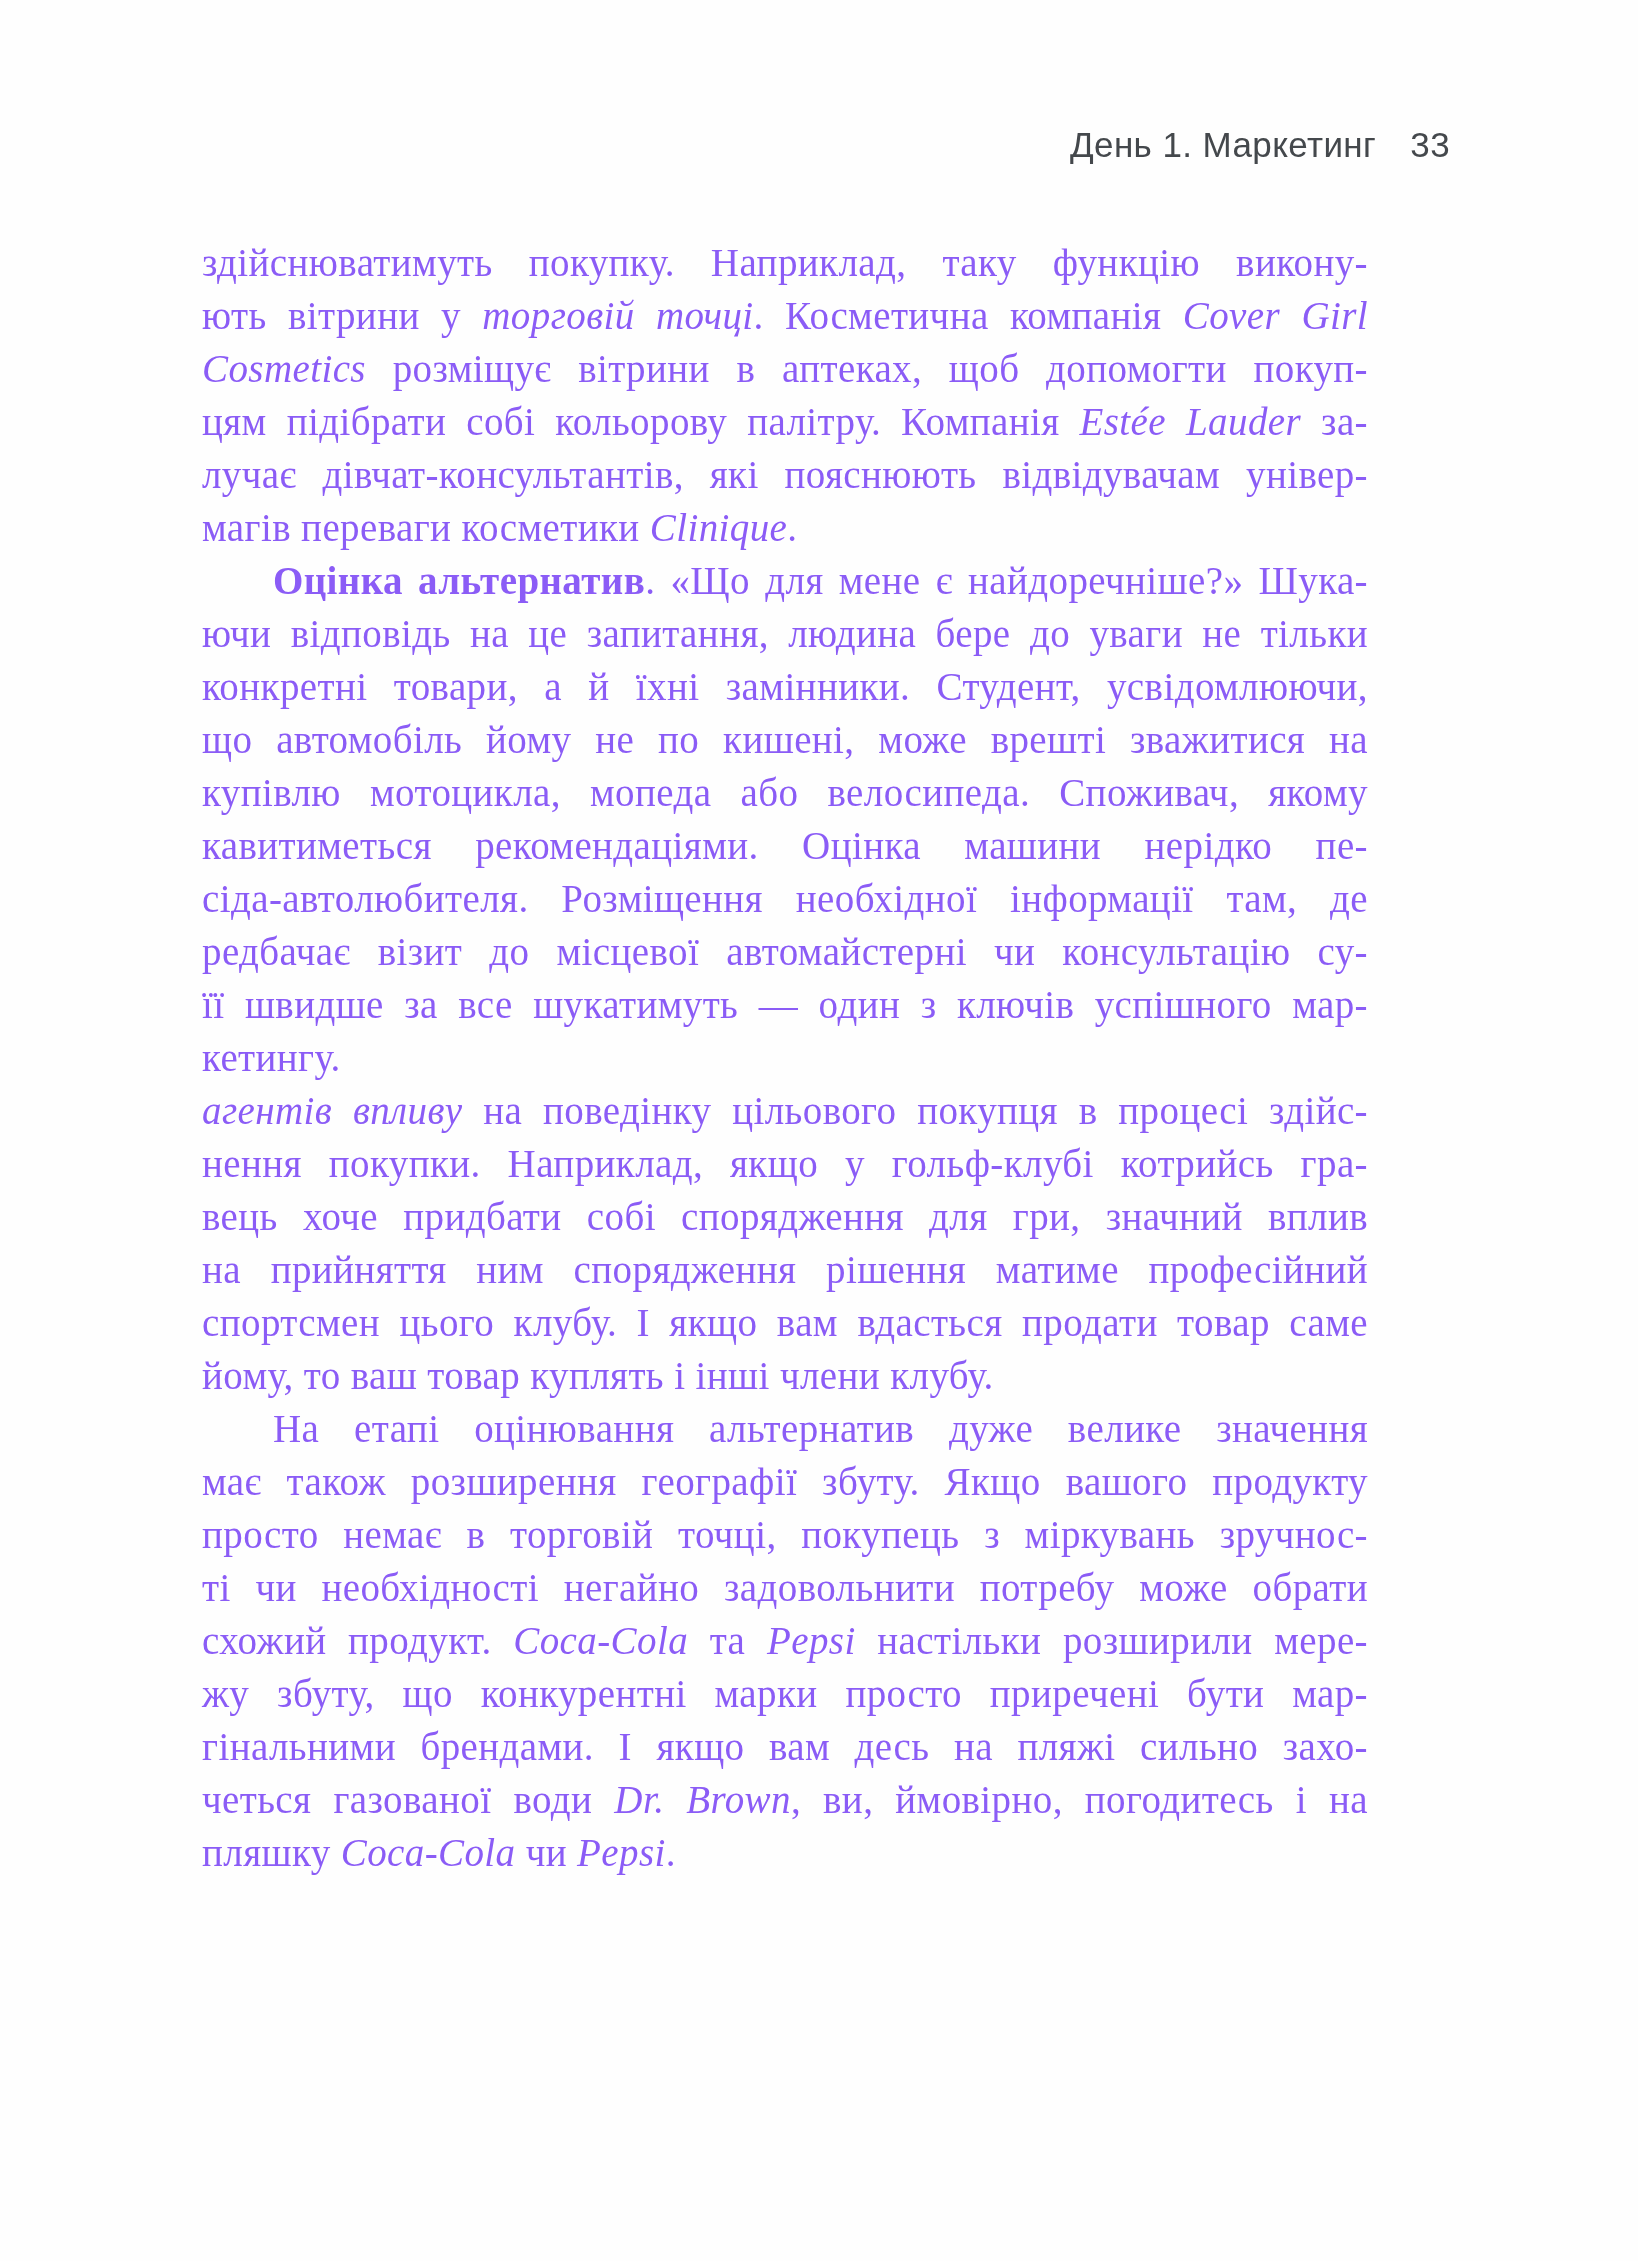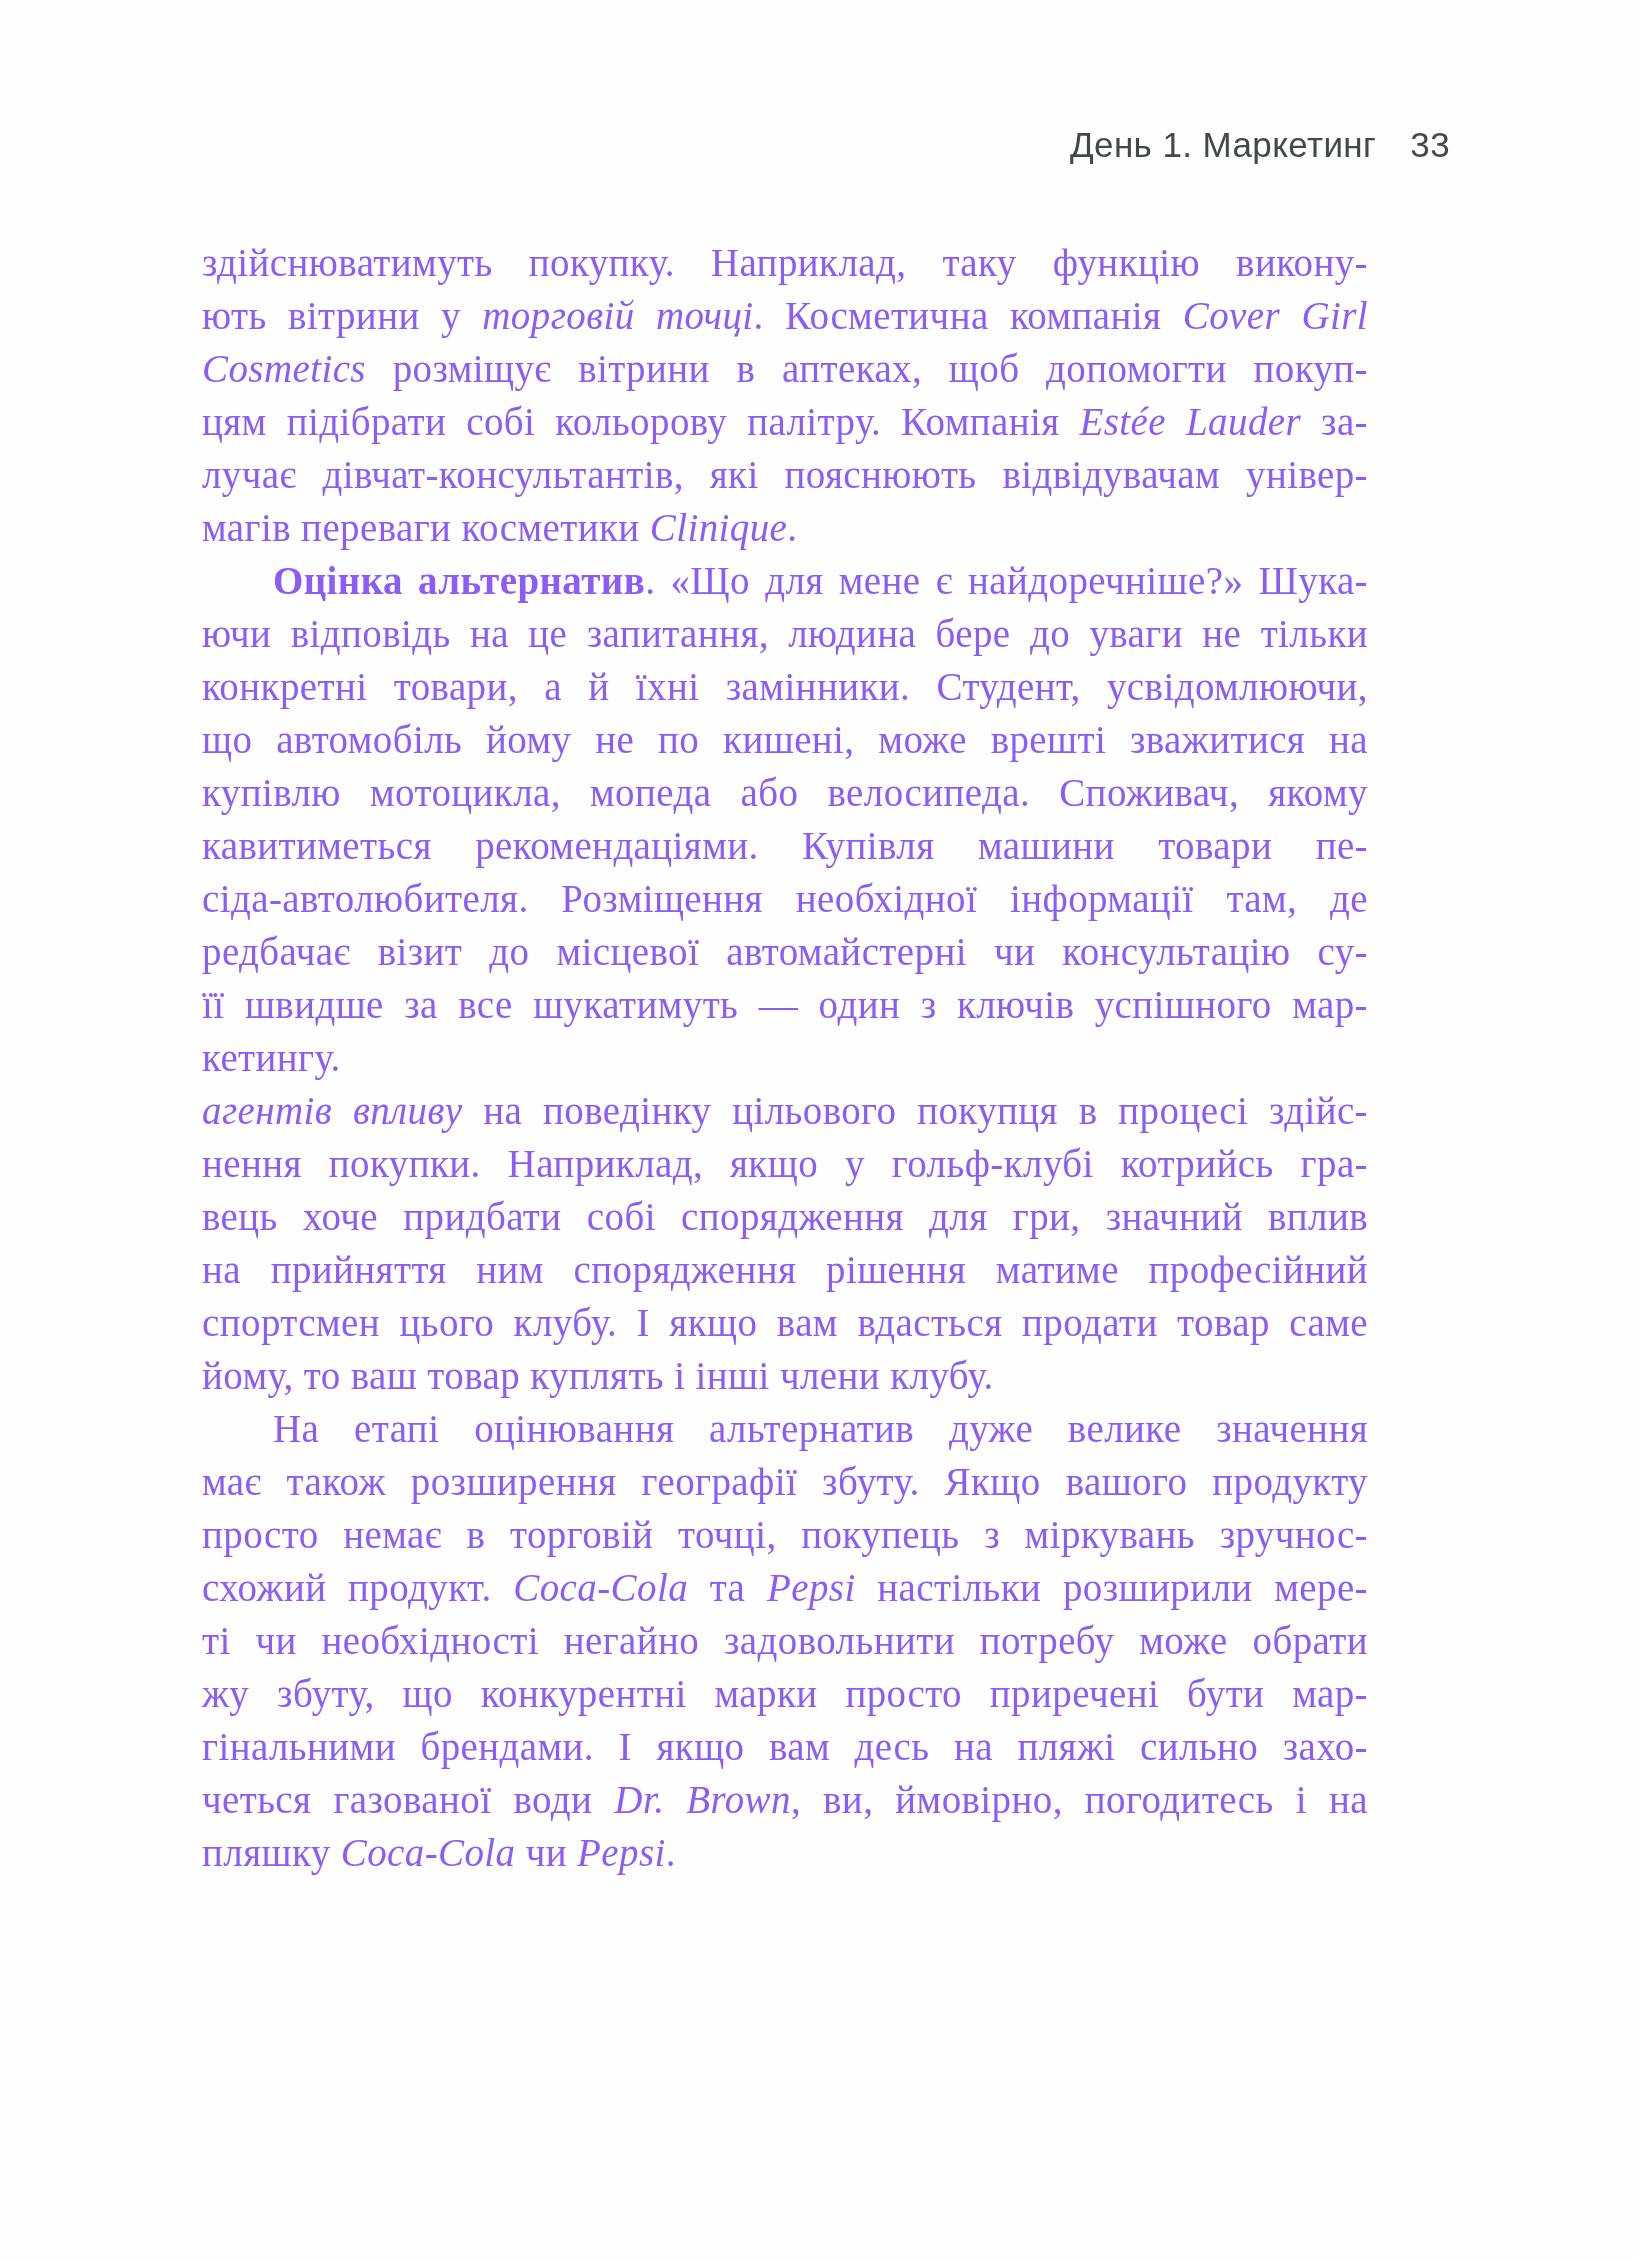--- a/index.html
+++ b/index.html
@@ -75,36 +75,36 @@
       <div class="line"><span class="r-normal">ють вітрини у </span><span class="r-italic">торговій точці</span><span class="r-normal">. Косметична компанія </span><span class="r-italic">Cover Girl</span></div>
       <div class="line"><span class="r-italic">Cosmetics</span><span class="r-normal"> розміщує вітрини в аптеках, щоб допомогти покуп-</span></div>
       <div class="line"><span class="r-normal">цям підібрати собі кольорову палітру. Компанія </span><span class="r-italic">Estée Lauder</span><span class="r-normal"> за-</span></div>
       <div class="line"><span class="r-normal">лучає дівчат-консультантів, які пояснюють відвідувачам універ-</span></div>
       <div class="line para-end"><span class="r-normal">магів переваги косметики </span><span class="r-italic">Clinique</span><span class="r-normal">.</span></div>
       <div class="line indent"><span class="r-bold">Оцінка альтернатив</span><span class="r-normal">. «Що для мене є найдоречніше?» Шука-</span></div>
       <div class="line"><span class="r-normal">ючи відповідь на це запитання, людина бере до уваги не тільки</span></div>
       <div class="line"><span class="r-normal">конкретні товари, а й їхні замінники. Студент, усвідомлюючи,</span></div>
       <div class="line"><span class="r-normal">що автомобіль йому не по кишені, може врешті зважитися на</span></div>
       <div class="line"><span class="r-normal">купівлю мотоцикла, мопеда або велосипеда. Споживач, якому</span></div>
-      <div class="line"><span class="r-normal">кавитиметься рекомендаціями. Купівля машини товари пе-</span></div>
+      <div class="line"><span class="r-normal">кавитиметься рекомендаціями. Оцінка машини нерідко пе-</span></div>
       <div class="line"><span class="r-normal">сіда-автолюбителя. Розміщення необхідної інформації там, де</span></div>
       <div class="line"><span class="r-normal">редбачає візит до місцевої автомайстерні чи консультацію су-</span></div>
       <div class="line"><span class="r-normal">її швидше за все шукатимуть — один з ключів успішного мар-</span></div>
       <div class="line para-end"><span class="r-normal">кетингу.</span></div>
       <div class="line"><span class="r-italic">агентів впливу</span><span class="r-normal"> на поведінку цільового покупця в процесі здійс-</span></div>
       <div class="line"><span class="r-normal">нення покупки. Наприклад, якщо у гольф-клубі котрийсь гра-</span></div>
       <div class="line"><span class="r-normal">вець хоче придбати собі спорядження для гри, значний вплив</span></div>
       <div class="line"><span class="r-normal">на прийняття ним спорядження рішення матиме професійний</span></div>
       <div class="line"><span class="r-normal">спортсмен цього клубу. І якщо вам вдасться продати товар саме</span></div>
       <div class="line para-end"><span class="r-normal">йому, то ваш товар куплять і інші члени клубу.</span></div>
       <div class="line indent"><span class="r-normal">На етапі оцінювання альтернатив дуже велике значення</span></div>
       <div class="line"><span class="r-normal">має також розширення географії збуту. Якщо вашого продукту</span></div>
       <div class="line"><span class="r-normal">просто немає в торговій точці, покупець з міркувань зручнос-</span></div>
+      <div class="line"><span class="r-normal">ті чи необхідності негайно задовольнити потребу може обрати</span></div>
       <div class="line"><span class="r-normal">схожий продукт. </span><span class="r-italic">Coca-Cola</span><span class="r-normal"> та </span><span class="r-italic">Pepsi</span><span class="r-normal"> настільки розширили мере-</span></div>
-      <div class="line"><span class="r-normal">ті чи необхідності негайно задовольнити потребу може обрати</span></div>
       <div class="line"><span class="r-normal">жу збуту, що конкурентні марки просто приречені бути мар-</span></div>
       <div class="line"><span class="r-normal">гінальними брендами. І якщо вам десь на пляжі сильно захо-</span></div>
       <div class="line"><span class="r-normal">четься газованої води </span><span class="r-italic">Dr. Brown</span><span class="r-normal">, ви, ймовірно, погодитесь і на</span></div>
       <div class="line para-end"><span class="r-normal">пляшку </span><span class="r-italic">Coca-Cola</span><span class="r-normal"> чи </span><span class="r-italic">Pepsi</span><span class="r-normal">.</span></div>
     </div>
 
 </div>
 
 
 </body></html>

